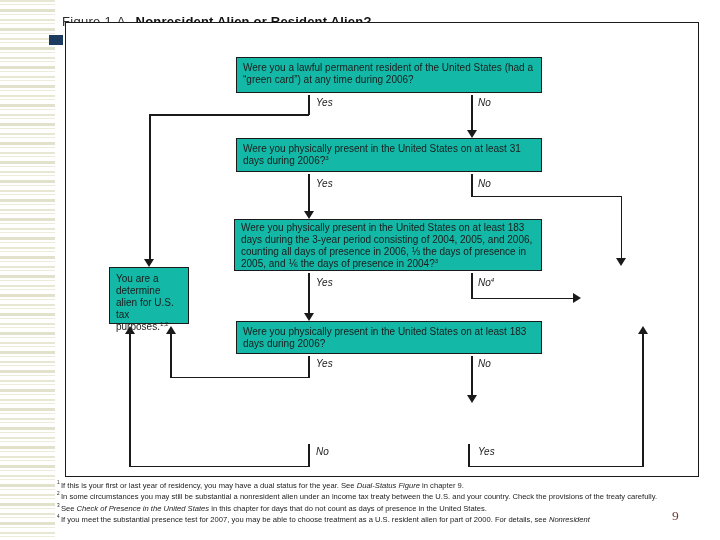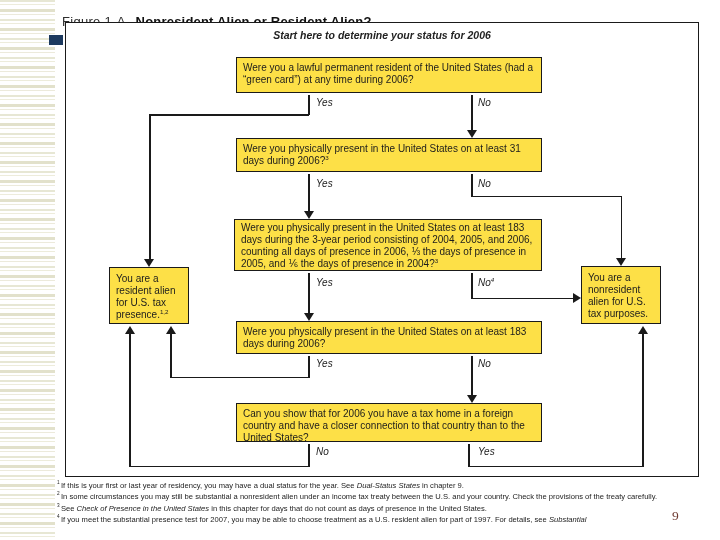--- a/index.html
+++ b/index.html
@@ -14,21 +14,21 @@
       #e2e1cb 9px,#e2e1cb 12px,#ffffff 12px,#ffffff 14px,
       #eceadb 14px,#eceadb 15px,#ffffff 15px,#ffffff 19px);}
   .bullet{position:absolute;left:49px;top:35px;width:14px;height:10px;background:#1d3a5f;}
   .titlebar{position:absolute;left:62px;top:14px;font-size:13px;white-space:nowrap;}
   .fig-label{font-weight:400;color:#2e2e2e;letter-spacing:.3px;}
   .fig-title{font-weight:700;color:#111;margin-left:6px;letter-spacing:.2px;}
   
   .chart{position:absolute;left:65px;top:22px;width:632px;height:453px;border:1.5px solid #1a1a1a;background:#fff;}
   .start{position:absolute;left:0;top:6px;width:100%;text-align:center;
          font-size:10.5px;font-style:italic;font-weight:700;color:#222;}
-  .qbox,.rbox{position:absolute;border:1.4px solid #1a1a1a;background:#fde047;
+  .qbox,.rbox{position:absolute;border:1.4px solid #1a1a1a;background:#14b8a6;
         font-size:10px;line-height:12px;color:#1c1c1c;box-sizing:border-box;}
   .qbox{padding:4px 6px 2px 6px;}
   .q3pad{padding:2px 6px 1px 6px;}
   .rbox{padding:5px 5px 2px 6px;}
   .lbl{position:absolute;font-size:10px;font-style:italic;color:#1c1c1c;}
   .ln{position:absolute;background:#1a1a1a;}
   .arr{position:absolute;width:0;height:0;}
   .arr.down{border-left:5px solid transparent;border-right:5px solid transparent;border-top:8px solid #1a1a1a;}
   .arr.up{border-left:5px solid transparent;border-right:5px solid transparent;border-bottom:8px solid #1a1a1a;}
   .arr.right{border-top:5px solid transparent;border-bottom:5px solid transparent;border-left:8px solid #1a1a1a;}
@@ -47,21 +47,20 @@
 
   <div class="sidebar"></div>
   <div class="bullet"></div>
 
   <div class="titlebar">
     <span class="fig-label">Figure 1-A.</span><span class="fig-title">Nonresident Alien or Resident Alien?</span>
   </div>
 
   <div class="chart">
 
-    <div class="start">Start here to determine your status for 2006</div>
 
     <div class="ln" style="left:242px;top:72px;width:1.5px;height:20px"></div>
     <div class="ln" style="left:83px;top:91px;width:160px;height:1.5px"></div>
     <div class="ln" style="left:83px;top:91px;width:1.5px;height:146px"></div>
     <div class="ln" style="left:405px;top:72px;width:1.5px;height:36px"></div>
     <div class="ln" style="left:242px;top:151px;width:1.5px;height:38px"></div>
     <div class="ln" style="left:405px;top:151px;width:1.5px;height:23px"></div>
     <div class="ln" style="left:405px;top:172.5px;width:151px;height:1.5px"></div>
     <div class="ln" style="left:554.5px;top:172.5px;width:1.5px;height:63px"></div>
     <div class="ln" style="left:242px;top:250px;width:1.5px;height:41px"></div>
@@ -86,39 +85,37 @@
     <div class="arr right" style="left:507px;top:270px"></div>
     <div class="arr up" style="left:100px;top:303px"></div>
     <div class="arr down" style="left:401px;top:372px"></div>
     <div class="arr up" style="left:59px;top:303px"></div>
     <div class="arr up" style="left:572px;top:303px"></div>
 
     <div class="qbox" style="left:170px;top:34px;width:306px;height:36px"><span>Were you a lawful permanent resident of the United States (had a “green card”) at any time during 2006?</span></div>
     <div class="qbox" style="left:170px;top:115px;width:306px;height:34px"><span>Were you physically present in the United States on at least 31 days during 2006?</span><sup>3</sup></div>
     <div class="qbox q3pad" style="left:168px;top:196px;width:308px;height:52px"><span>Were you physically present in the United States on at least 183 days during the 3-year period consisting of 2004, 2005, and 2006, counting all days of presence in 2006, ⅓ the days of presence in 2005, and ⅙ the days of presence in 2004?</span><sup>3</sup></div>
     <div class="qbox" style="left:170px;top:298px;width:306px;height:33px"><span>Were you physically present in the United States on at least 183 days during 2006?</span></div>
-    <div class="qbox" style="left:170px;top:380px;width:306px;height:39px"><span>Can you show that for 2006 you have a tax home in a foreign country and have a closer connection to that country than to the United States?</span></div>
 
-    <div class="rbox" style="left:43px;top:244px;width:80px;height:57px"><span>You are a resident alien for U.S. tax presence.</span><sup>1,2</sup></div>
-    <div class="rbox" style="left:515px;top:243px;width:80px;height:58px"><span>You are a nonresident alien for U.S. tax purposes.</span></div>
+    <div class="rbox" style="left:43px;top:244px;width:80px;height:57px"><span>You are a determine alien for U.S. tax purposes.</span><sup>1,2</sup></div>
 
     <div class="lbl" style="left:250px;top:74px"><span>Yes</span></div>
     <div class="lbl" style="left:412px;top:74px"><span>No</span></div>
     <div class="lbl" style="left:250px;top:155px"><span>Yes</span></div>
     <div class="lbl" style="left:412px;top:155px"><span>No</span></div>
     <div class="lbl" style="left:250px;top:254px"><span>Yes</span></div>
     <div class="lbl" style="left:412px;top:254px"><span>No</span><sup>4</sup></div>
     <div class="lbl" style="left:250px;top:335px"><span>Yes</span></div>
     <div class="lbl" style="left:412px;top:335px"><span>No</span></div>
     <div class="lbl" style="left:250px;top:423px"><span>No</span></div>
     <div class="lbl" style="left:412px;top:423px"><span>Yes</span></div>
   </div>
 
   <div class="footnotes">
-    <div class="fn"><sup>1 </sup><span>If this is your first or last year of residency, you may have a dual status for the year. See </span><span class="it">Dual-Status States</span><span> in chapter 9.</span></div>
+    <div class="fn"><sup>1 </sup><span>If this is your first or last year of residency, you may have a dual status for the year. See </span><span class="it">Dual-Status Figure</span><span> in chapter 9.</span></div>
     <div class="fn"><sup>2 </sup><span>In some circumstances you may still be substantial a nonresident alien under an income tax treaty between the U.S. and your country. Check the provisions of the treaty carefully.</span></div>
     <div class="fn"><sup>3 </sup><span>See </span><span class="it">Check of Presence in the United States</span><span> in this chapter for days that do not count as days of presence in the United States.</span></div>
-    <div class="fn"><sup>4 </sup><span>If you meet the substantial presence test for 2007, you may be able to choose treatment as a U.S. resident alien for part of 1997. For details, see </span><span class="it">Substantial</span></div>
+    <div class="fn"><sup>4 </sup><span>If you meet the substantial presence test for 2007, you may be able to choose treatment as a U.S. resident alien for part of 2000. For details, see </span><span class="it">Nonresident</span></div>
   </div>
 
   <div class="pagenum">9</div>
 
 </div>
 
 </body></html>

